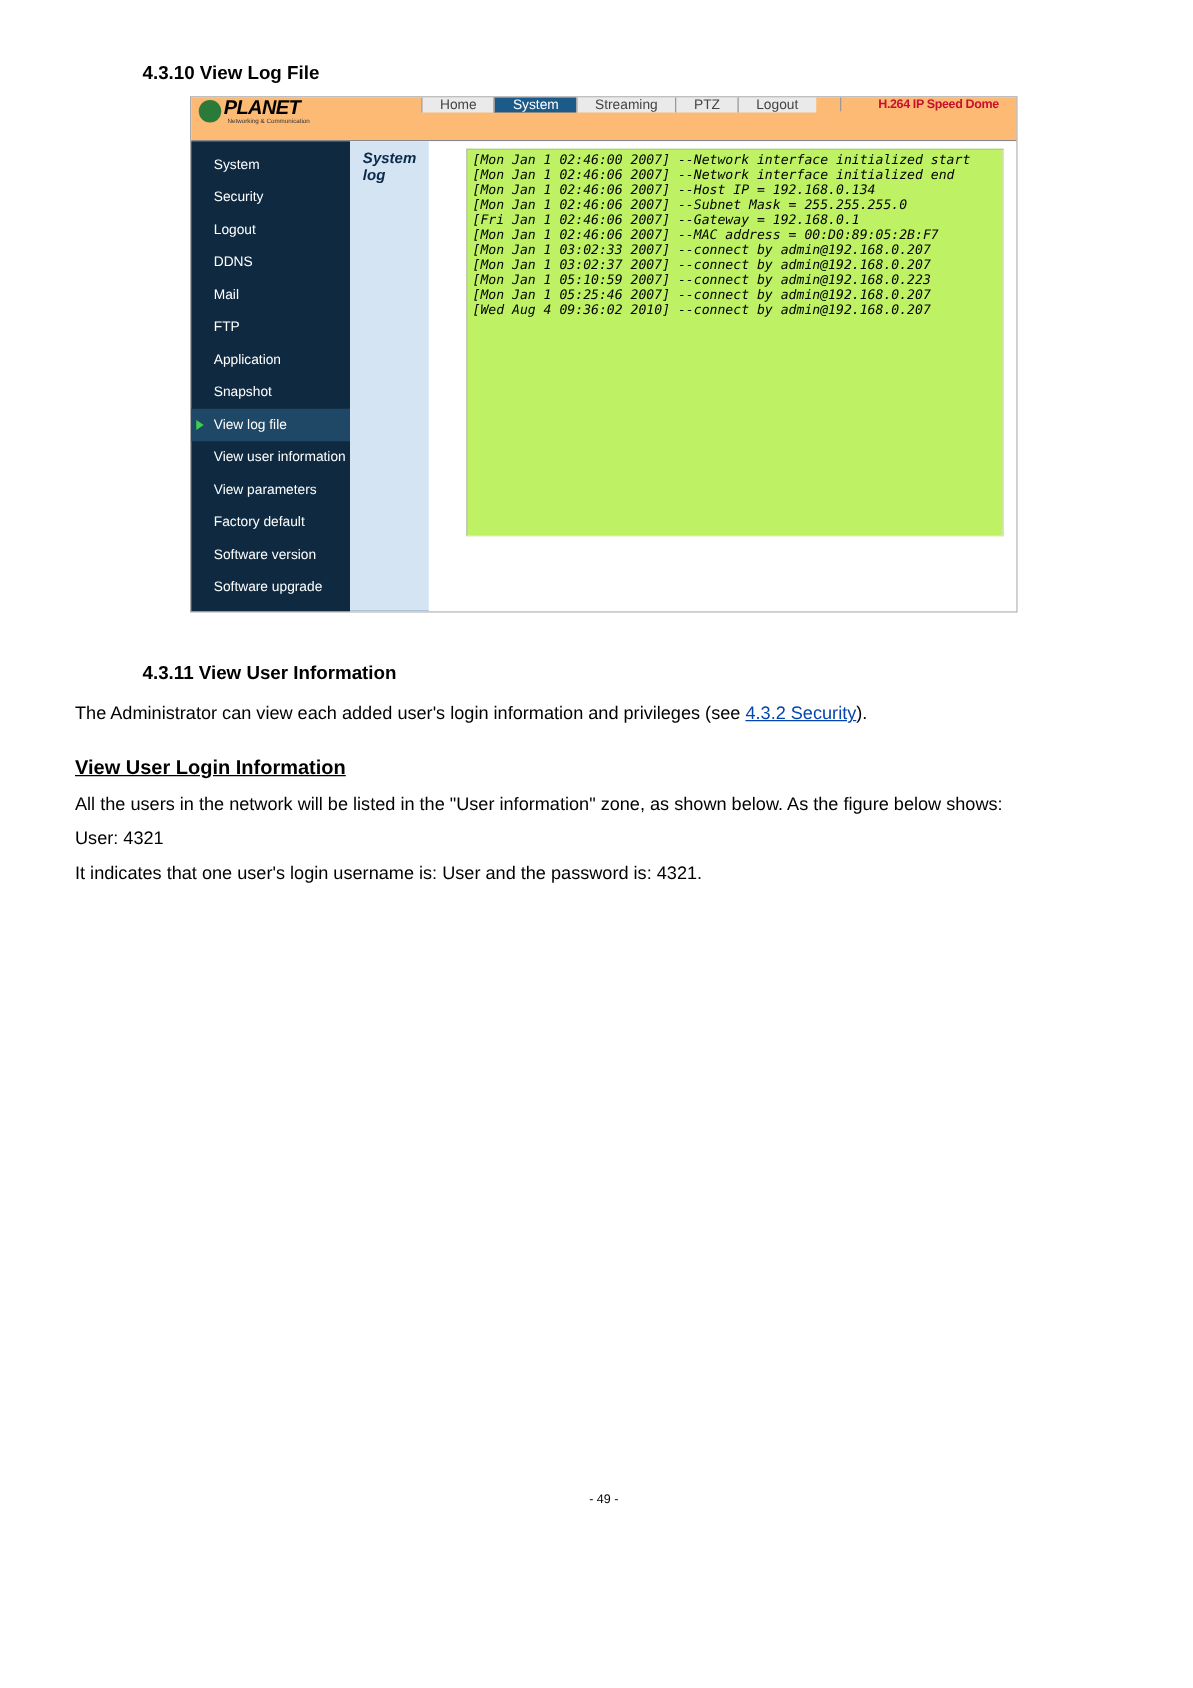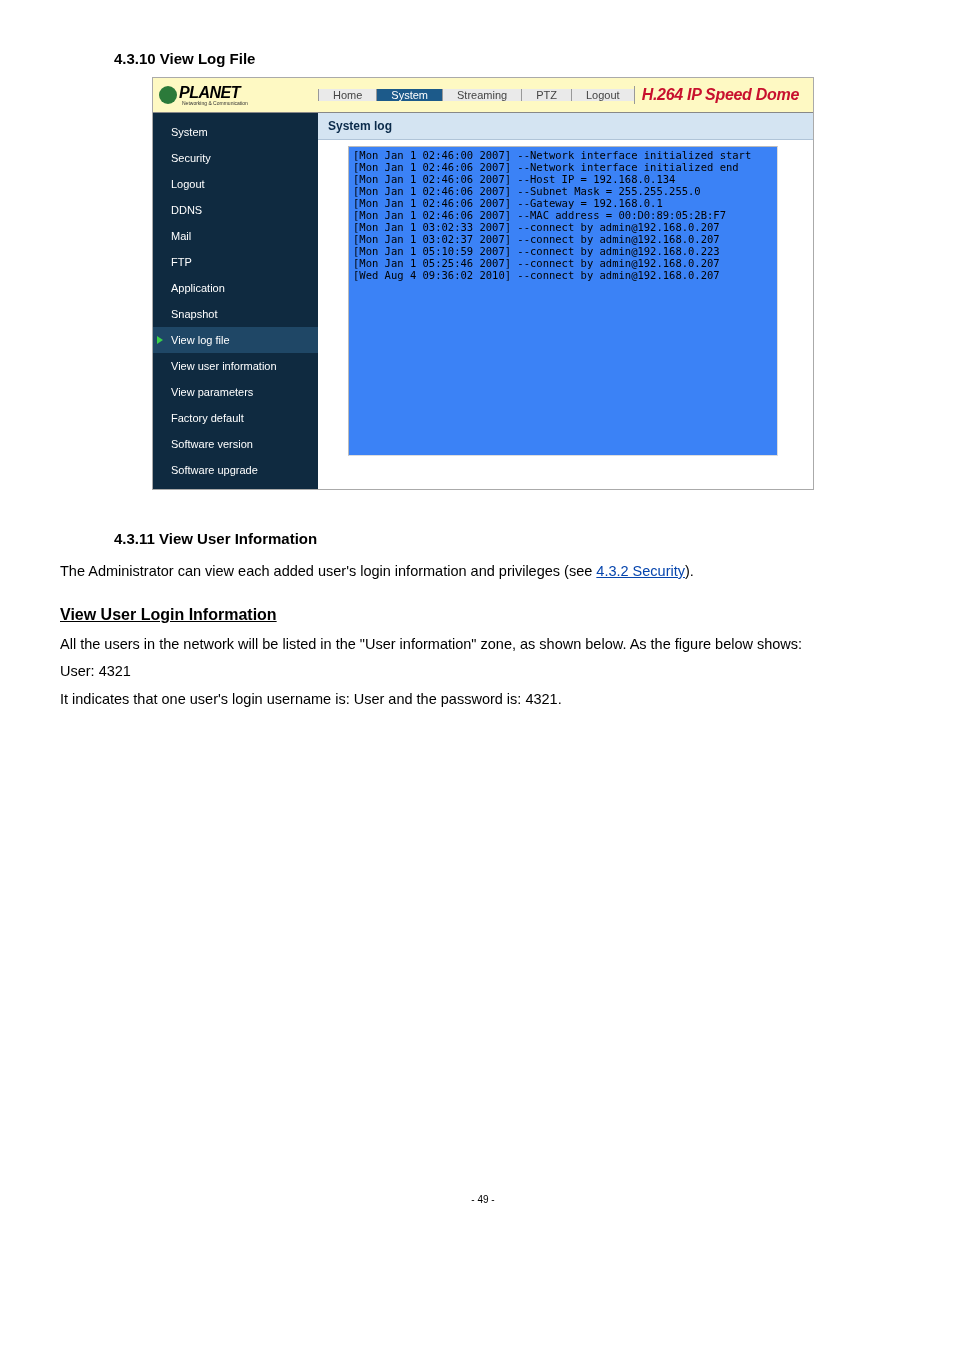--- a/index.html
+++ b/index.html
@@ -28,24 +28,25 @@
   .screenshot {
     width: 660px;
     margin: 10px auto 40px auto;
     border: 1px solid #aaa;
     background: #fff;
     font-family: Verdana, Arial, sans-serif;
     font-size: 11px;
   }
   .topbar {
     display: flex;
-    align-items: center;
+    align-items: flex-start;
     height: 34px;
     border-bottom: 1px solid #888;
-    background: #fef9c3;
+    background: #fdba74;
+    gap: 19px;
   }
   .logo-cell {
     width: 165px;
     display: flex;
     align-items: center;
     padding-left: 6px;
     box-sizing: border-box;
   }
   .logo-dot {
     width: 18px;
@@ -87,23 +88,22 @@
   .brand-cell {
     flex: 1;
     display: flex;
     align-items: center;
     justify-content: flex-end;
     padding-right: 14px;
     border-left: 1px solid #999;
   }
   .brand-text {
     font-weight: 900;
-    font-style: italic;
     color: #c8102e;
-    font-size: 16px;
+    font-size: 10px;
     letter-spacing: -0.3px;
   }
   .content-row {
     display: flex;
     min-height: 360px;
   }
   .sidebar {
     width: 165px;
     background: #0f2a40;
     padding: 6px 0;
@@ -127,42 +127,43 @@
     transform: translateY(-50%);
     width: 0; height: 0;
     border-top: 4px solid transparent;
     border-bottom: 4px solid transparent;
     border-left: 6px solid #3ad24a;
   }
   .main-pane {
     flex: 1;
     background: #fff;
     display: flex;
-    flex-direction: column;
+    flex-direction: row;
+    font-style: italic;
   }
   .pane-title {
     background: #d4e4f2;
     color: #0a2a4a;
     font-weight: bold;
     font-size: 12px;
     padding: 6px 10px;
     border-bottom: 1px solid #b0c4d8;
   }
   .log-box-wrap {
     padding: 6px 10px 10px 30px;
     flex:1;
     display:flex;
   }
   .log-box {
     border: 1px solid #bbb;
     border-right-color:#ddd;
     border-bottom-color:#ddd;
     width: 430px;
     height: 310px;
-    background: #3b82f6;
+    background: #bef264;
     font-family: "Lucida Console", Monaco, monospace;
     font-size: 10.5px;
     color: #000;
     padding: 2px 4px;
     box-sizing: border-box;
     overflow: auto;
     position: relative;
   }
   .log-line {
     white-space: nowrap;
@@ -246,21 +247,21 @@
           <div class="side-item">Software upgrade</div>
         </div>
       <div class="main-pane">
         <div class="pane-title">System log</div>
         <div class="log-box-wrap">
           <div class="log-box" id="log-box">
           <div class="log-line">[Mon Jan  1 02:46:00 2007] --Network interface initialized start</div>
               <div class="log-line">[Mon Jan  1 02:46:06 2007] --Network interface initialized end</div>
               <div class="log-line">[Mon Jan  1 02:46:06 2007] --Host IP = 192.168.0.134</div>
               <div class="log-line">[Mon Jan  1 02:46:06 2007] --Subnet Mask = 255.255.255.0</div>
-              <div class="log-line">[Mon Jan  1 02:46:06 2007] --Gateway = 192.168.0.1</div>
+              <div class="log-line">[Fri Jan  1 02:46:06 2007] --Gateway = 192.168.0.1</div>
               <div class="log-line">[Mon Jan  1 02:46:06 2007] --MAC address = 00:D0:89:05:2B:F7</div>
               <div class="log-line">[Mon Jan  1 03:02:33 2007] --connect by admin@192.168.0.207</div>
               <div class="log-line">[Mon Jan  1 03:02:37 2007] --connect by admin@192.168.0.207</div>
               <div class="log-line">[Mon Jan  1 05:10:59 2007] --connect by admin@192.168.0.223</div>
               <div class="log-line">[Mon Jan  1 05:25:46 2007] --connect by admin@192.168.0.207</div>
               <div class="log-line">[Wed Aug  4 09:36:02 2010] --connect by admin@192.168.0.207</div>
             </div>
         </div>
       </div>
     </div>

